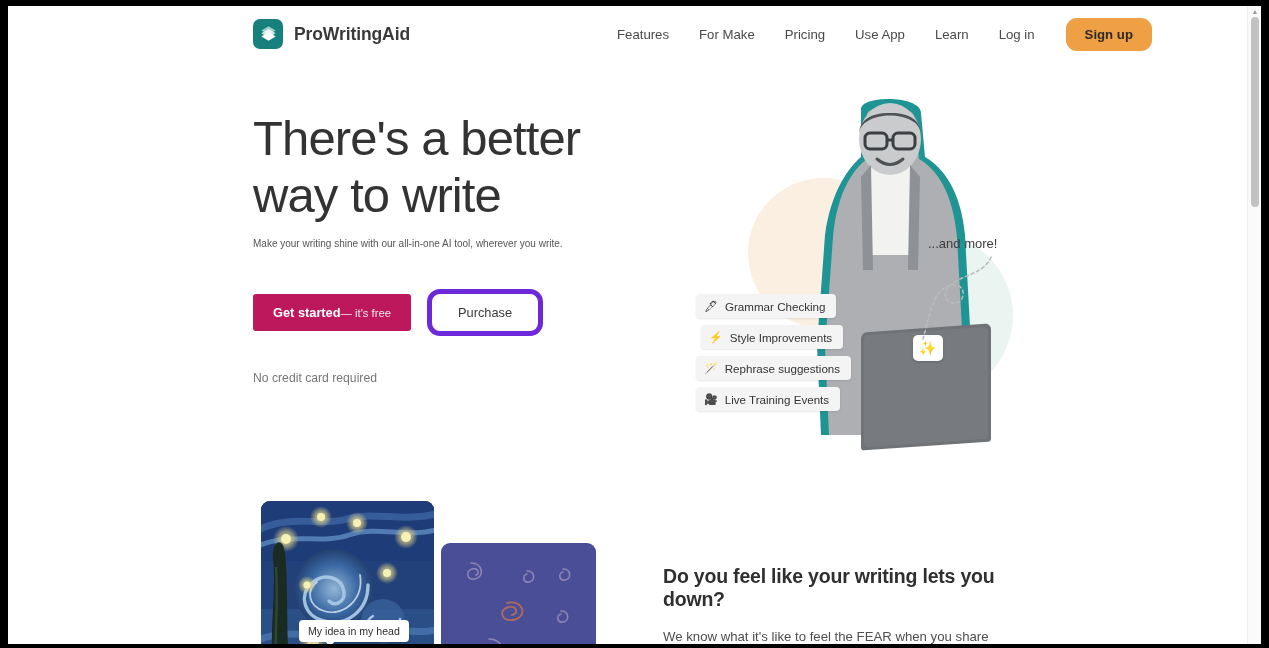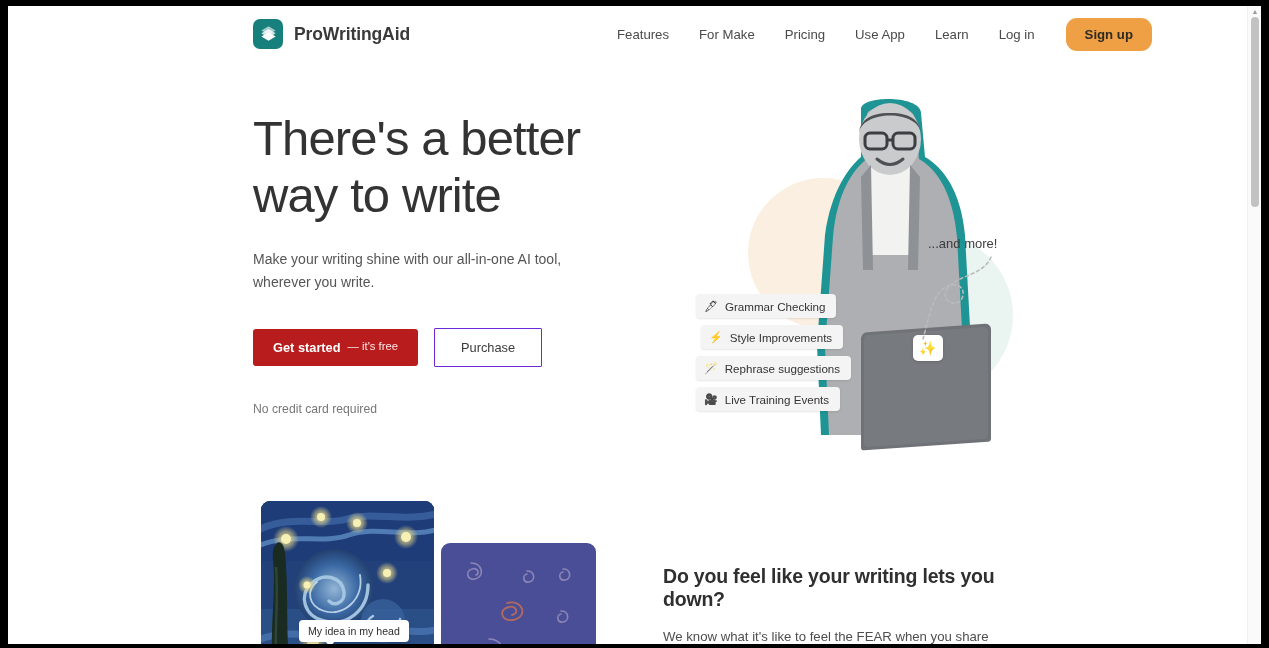--- a/index.html
+++ b/index.html
@@ -100,40 +100,40 @@
   
   #hero { position:absolute; left:0; top:57px; width:1239px; height:430px; }
 
   #hero-copy { position:absolute; left:245px; top:47px; width:400px; }
   #hero-title {
     font-size:49px; line-height:57px;
     font-weight:normal; color:#333333;
     letter-spacing:-0.9px;
   }
   #hero-subtitle {
-    margin-top:24px;
-    font-size:14px; line-height:23px;
+    margin-top:8px;
+    font-size:10px; line-height:23px;
     color:#555555; width:330px;
   }
   #hero-actions { margin-top:34px; display:flex; align-items:center; gap:16px; }
   #btn-get-started {
-    background:#b91c1c; color:#ffffff;
+    background:#be185d; color:#ffffff;
     font-size:12.8px;
     padding:11px 20px;
     border-radius:3px; cursor:pointer;
-    display:flex; align-items:flex-start; gap:7px;
+    display:flex; align-items:center; 
     white-space:nowrap;
   }
   #btn-get-started .primary-text { font-weight:bold; }
   #btn-get-started .secondary-text { font-size:11.3px; opacity:.9; }
   #btn-purchase {
     background:#fff; color:#3a3a3a;
     font-size:12.8px;
     padding:11px 26px;
-    border:1px solid #6d28d9; border-radius:1px;
+    border:5px solid #6d28d9; border-radius:13px;
     cursor:pointer; white-space:nowrap;
   }
   #hero-note {
     margin-top:35px;
     font-size:12.2px; color:#777777;
   }
 
   
   #hero-illustration {
     position:absolute; left:655px; top:20px;

